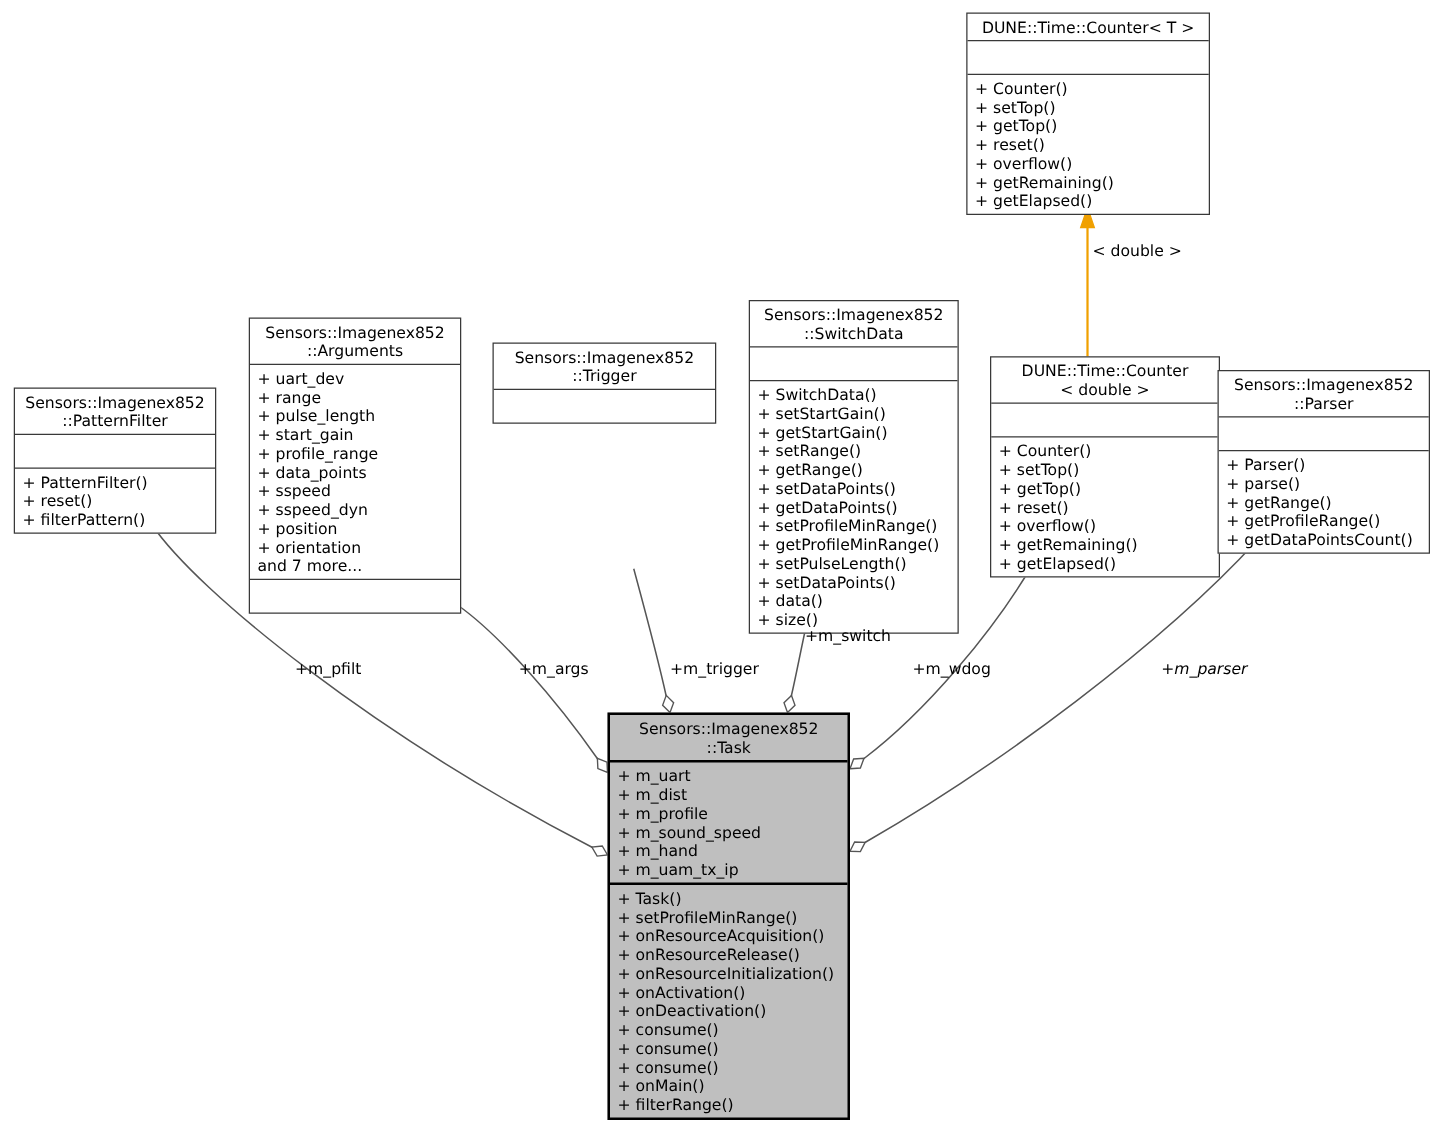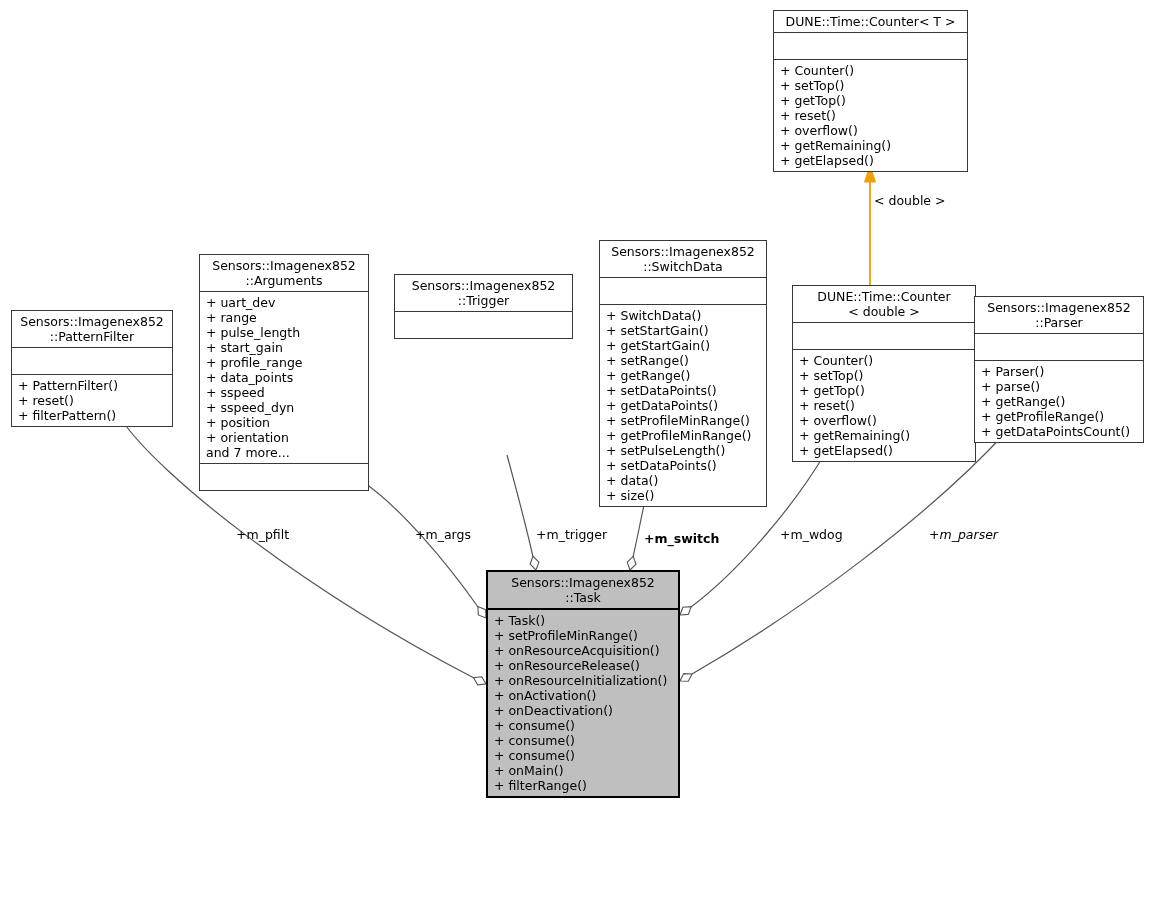--- a/index.html
+++ b/index.html
@@ -166,36 +166,44 @@
         <div>+ getDataPointsCount()</div>
       </div>
   </div>
 
   <div class="uml-box task" style="left:486px; top:570px; width:194px;">
     <div class="sec box-title">
         <div>Sensors::Imagenex852</div>
         <div>::Task</div>
       </div>
     <div class="sec box-members">
+        <div>+ m_uart</div>
+        <div>+ m_dist</div>
+        <div>+ m_profile</div>
+        <div>+ m_sound_speed</div>
+        <div>+ m_hand</div>
+        <div>+ m_uam_tx_ip</div>
+      </div>
+    <div class="sec box-members">
         <div>+ Task()</div>
         <div>+ setProfileMinRange()</div>
         <div>+ onResourceAcquisition()</div>
         <div>+ onResourceRelease()</div>
         <div>+ onResourceInitialization()</div>
         <div>+ onActivation()</div>
         <div>+ onDeactivation()</div>
         <div>+ consume()</div>
         <div>+ consume()</div>
         <div>+ consume()</div>
         <div>+ onMain()</div>
         <div>+ filterRange()</div>
       </div>
   </div>
 
   <span class="edge-label" style="left:236px; top:527px;">+m_pfilt</span>
   <span class="edge-label" style="left:415px; top:527px;">+m_args</span>
   <span class="edge-label" style="left:536px; top:527px;">+m_trigger</span>
-  <span class="edge-label" style="left:644px; top:531px;font-weight:bold;">+m_switch</span>
-  <span class="edge-label" style="left:780px; top:527px;text-align:right;">+m_wdog</span>
+  <span class="edge-label" style="left:644px; top:501px;">+m_switch</span>
+  <span class="edge-label" style="left:730px; top:527px;text-align:right;">+m_wdog</span>
   <span class="edge-label" style="left:929px; top:527px;font-style:italic;">+m_parser</span>
   <span class="edge-label" style="left:874px; top:193px;">&lt; double &gt;</span>
 
 </div>
 
 </body></html>

